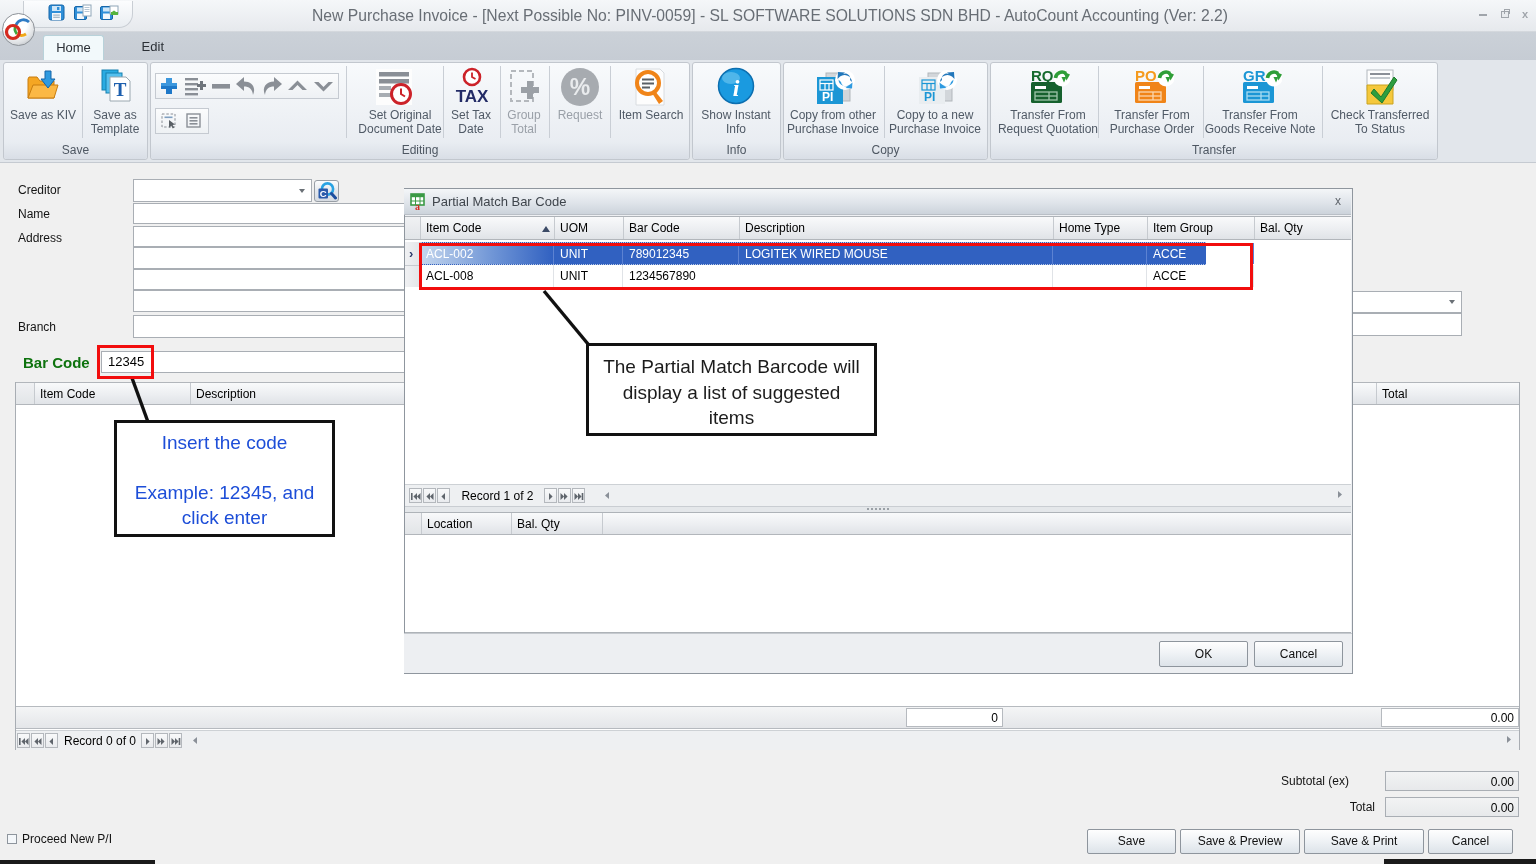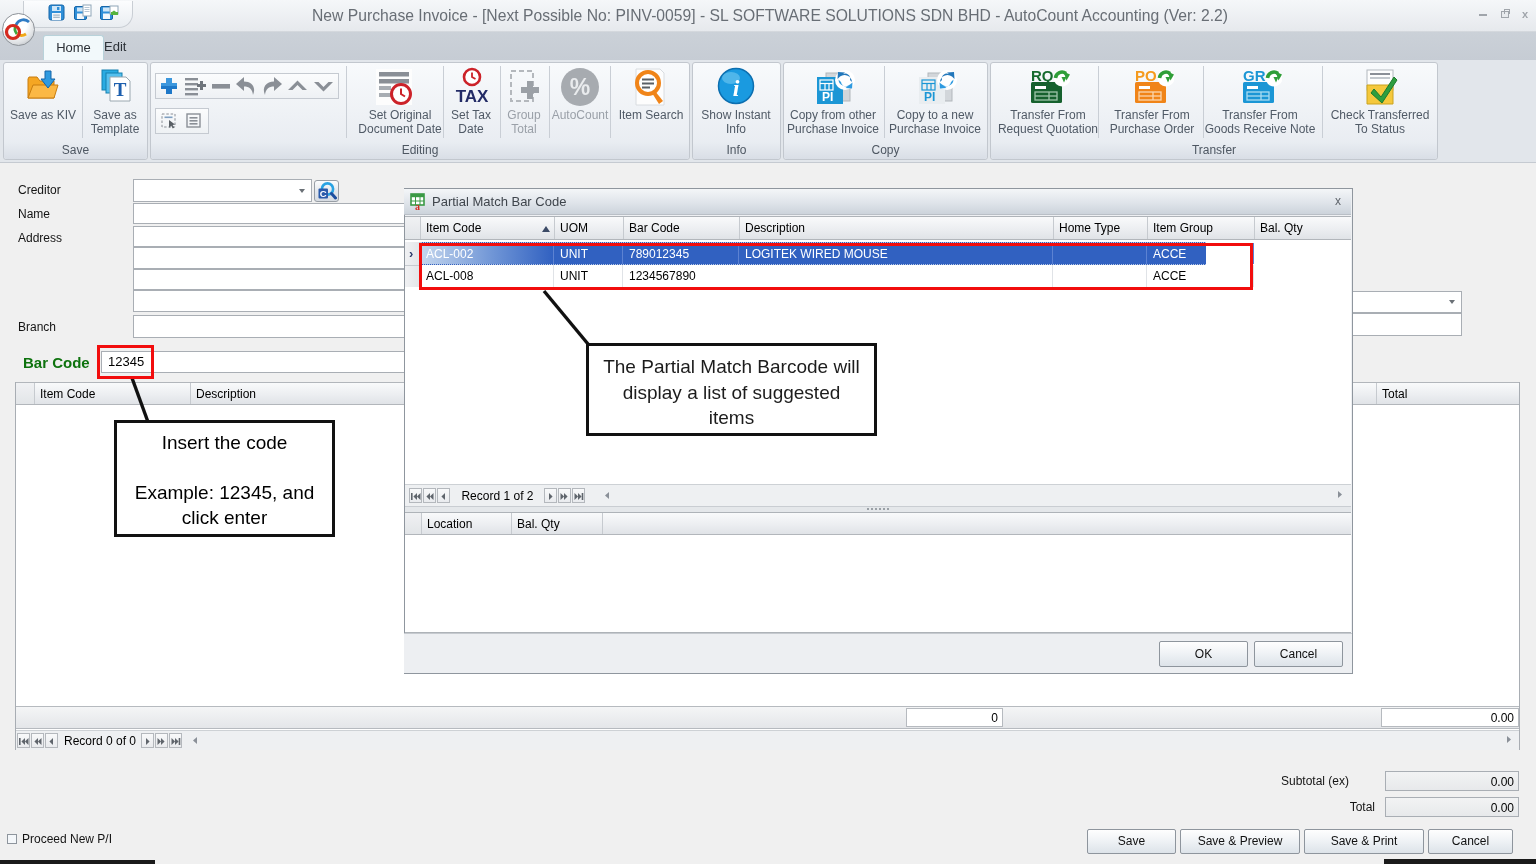--- a/index.html
+++ b/index.html
@@ -64,21 +64,21 @@
 <div class="abs" style="left:2px;top:13px;width:33px;height:33px;border-radius:50%;background:radial-gradient(circle at 40% 30%,#ffffff 40%,#dcdfe2 70%,#9fa4a9);border:1px solid #8d9298;z-index:5"></div>
 <svg class="abs" style="left:2px;top:13px;z-index:6" width="33" height="33" viewBox="0 0 33 33">
 <path d="M27 9 A8 8 0 0 0 14 12" stroke="#2e7bc4" stroke-width="2.8" fill="none"></path>
 <path d="M14 12 A8 8 0 0 0 15 21" stroke="#3fa53f" stroke-width="2.8" fill="none"></path>
 <path d="M15 21 A8 8 0 0 0 24 21" stroke="#f0a818" stroke-width="2.8" fill="none"></path>
 <circle cx="11" cy="19" r="6.5" stroke="#d42a20" stroke-width="3.2" fill="none"></circle>
 </svg>
 
 <div class="abs" style="left:0;top:32px;width:1536px;height:28px;background:linear-gradient(#cbd1d8,#c6ccd4)"></div>
 <div class="abs" style="left:43px;top:35px;width:61px;height:25px;background:#f2f9fb;border:1px solid #b8d2da;border-bottom:none;border-radius:3px 3px 0 0;text-align:center;font-size:13px;color:#2b3036;line-height:24px">Home</div>
-<div class="abs" style="left:104px;top:35px;width:60px;height:25px;text-align:left;font-size:13px;color:#2b3036;line-height:24px">Edit</div>
+<div class="abs" style="left:104px;top:35px;width:60px;height:25px;text-align:right;font-size:13px;color:#2b3036;line-height:24px">Edit</div>
 
 <div class="abs" style="left:0;top:60px;width:1536px;height:103px;background:#e2e6eb;border-bottom:1px solid #c5cad1"></div>
 
 <div class="grp" style="left:3px;width:145px">
     <div class="glabel">Save</div>
   </div>
 <div class="vsep" style="left:82px"></div>
 
 <svg class="ricon" style="left:24px" width="38" height="38" viewBox="0 0 38 38">
 <path d="M4 12 L4 31 L30 31 L30 14 L16 14 L13 10 L5 10 Z" fill="#f5a623" stroke="#c87d10"></path>
@@ -166,21 +166,21 @@
 <svg class="ricon" style="left:505px" width="40" height="40" viewBox="0 0 40 40">
 <rect x="6" y="4" width="22" height="30" fill="none" stroke="#b4b8bd" stroke-width="2" stroke-dasharray="5 3"></rect>
 <path d="M24 20 H30 V26 H36 V32 H30 V38 H24 V32 H18 V26 H24 Z" fill="#9ba0a6" transform="translate(-2,-6)"></path>
 </svg>
 <div class="rlab" style="left:459px;top:109px;color:#9aa0a8">Group<br>Total</div>
 
 <svg class="ricon" style="left:559px" width="42" height="42" viewBox="0 0 42 42">
 <circle cx="21" cy="20" r="19" fill="#a7abb0"></circle>
 <text x="21" y="28" font-size="23" font-weight="bold" fill="#e9ebed" text-anchor="middle">%</text>
 </svg>
-<div class="rlab" style="left:515px;top:109px;color:#9aa0a8">AutoCount</div>
+<div class="rlab" style="left:515px;top:109px;color:#9aa0a8">Request</div>
 
 <svg class="ricon" style="left:630px" width="40" height="40" viewBox="0 0 40 40">
 <path d="M6 2 L30 2 L34 6 L34 38 L6 38 Z" fill="#fdfdfd" stroke="#d8dce0"></path>
 <circle cx="18" cy="16" r="11" fill="#fff" stroke="#f08418" stroke-width="4"></circle>
 <rect x="12" y="11.5" width="12" height="2" fill="#5a6066"></rect>
 <rect x="12" y="15.5" width="12" height="2" fill="#5a6066"></rect>
 <rect x="12" y="19.5" width="8" height="2" fill="#5a6066"></rect>
 <path d="M25 24 L33 34 L29 37 L22 26 Z" fill="#f08418"></path>
 </svg>
 <div class="rlab" style="left:586px;top:109px">Item Search</div>
@@ -479,15 +479,15 @@
 
 <svg class="abs" style="left:0;top:0;width:1536px;height:864px;z-index:49;pointer-events:none" width="1536" height="864" viewBox="0 0 1536 864">
   <line x1="132" y1="378" x2="148" y2="422" stroke="#111" stroke-width="3.4"></line>
   <line x1="544" y1="291" x2="588" y2="344" stroke="#111" stroke-width="3.4"></line>
 </svg>
 
 <div class="abs" style="left:97px;top:345px;width:57px;height:34px;border:3px solid #f20d0d;z-index:50"></div>
 
 <div class="abs" style="left:419px;top:243px;width:834px;height:47px;border:3px solid #f20d0d;z-index:50"></div>
 
-<div class="abs" style="left:114px;top:420px;width:221px;height:117px;border:3px solid #111;background:#fff;z-index:50;font-size:19px;color:#000000;text-align:center;line-height:25px;padding-top:7px">Insert the code<br><br>Example: 12345, and<br>click enter</div>
+<div class="abs" style="left:114px;top:420px;width:221px;height:117px;border:3px solid #111;background:#fff;z-index:50;font-size:19px;color:#1d4ed8;text-align:center;line-height:25px;padding-top:7px">Insert the code<br><br>Example: 12345, and<br>click enter</div>
 
 <div class="abs" style="left:586px;top:343px;width:291px;height:93px;border:3px solid #111;background:#fff;z-index:50;font-size:19px;color:#1c1c1c;text-align:center;line-height:25.5px;padding-top:8px">The Partial Match Barcode will<br>display a list of suggested<br>items</div>
 
 </body></html>

